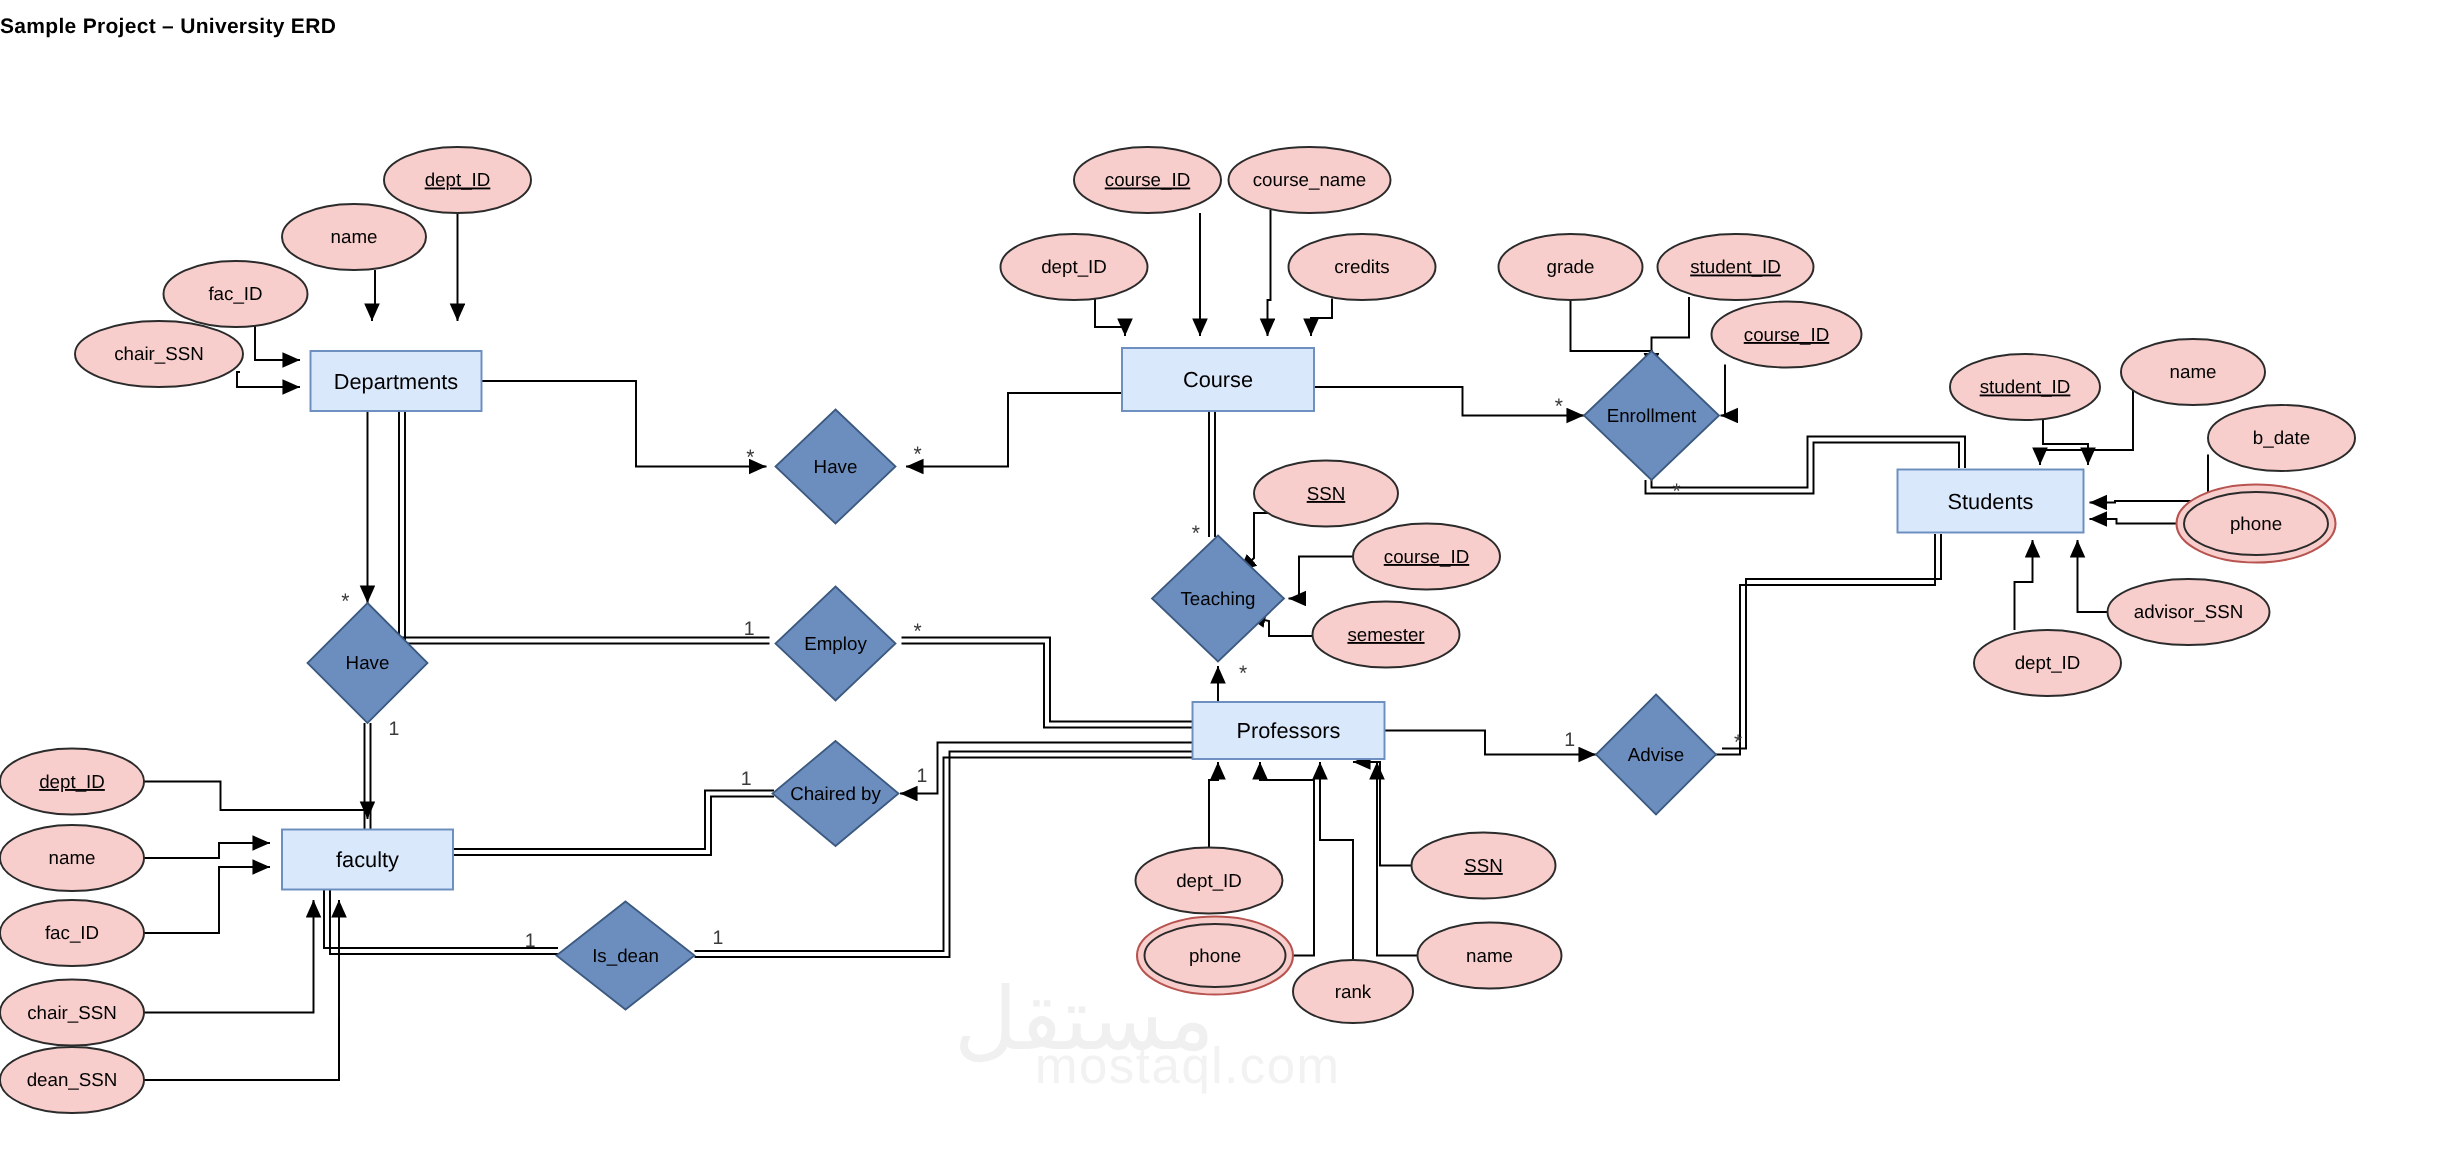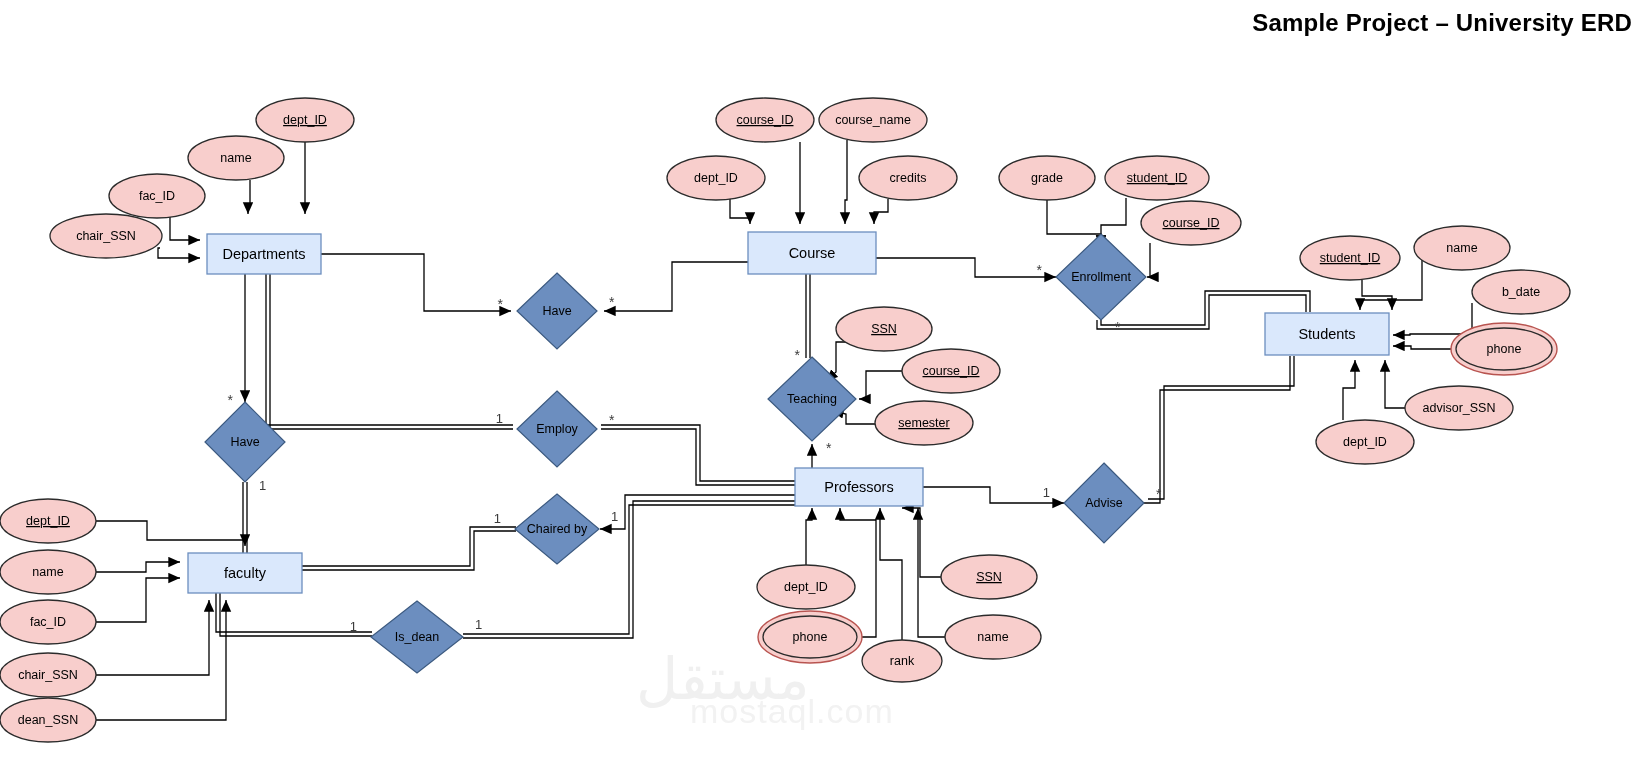--- a/index.html
+++ b/index.html
@@ -1,22 +1,22 @@
 <!DOCTYPE html>
 <html><head>
 <meta charset="utf-8">
 <style>
   html, body { margin:0; padding:0; background:#ffffff; }
   body { width:1632px; height:771px; overflow:hidden;
          font-family:"Liberation Sans", sans-serif; }
   #stage { position:relative; width:1632px; height:771px; }
   svg { position:absolute; left:0; top:0; }
   #title {
-    position:absolute; left:0; top:9px; width:1632px; text-align:right;
-    font-size:24px; font-weight:bold; color:#000000; letter-spacing:0.2px;
+    position:absolute; left:0; top:9px; width:1632px; text-align:left;
+    font-size:14px; font-weight:bold; color:#000000; letter-spacing:0.2px;
   }
   .wm { position:absolute; left:0; top:0; width:1632px; height:771px;
         pointer-events:none; }
   .wm-ar { position:absolute; left:636px; top:645px; font-size:58px;
            color:#f0f0f0; font-family:"DejaVu Sans", sans-serif; }
   .wm-en { position:absolute; left:690px; top:692px; font-size:34px;
            color:#f2f2f2; letter-spacing:1px; }
   text { font-family:"Liberation Sans", sans-serif; }
 </style>
 </head>

